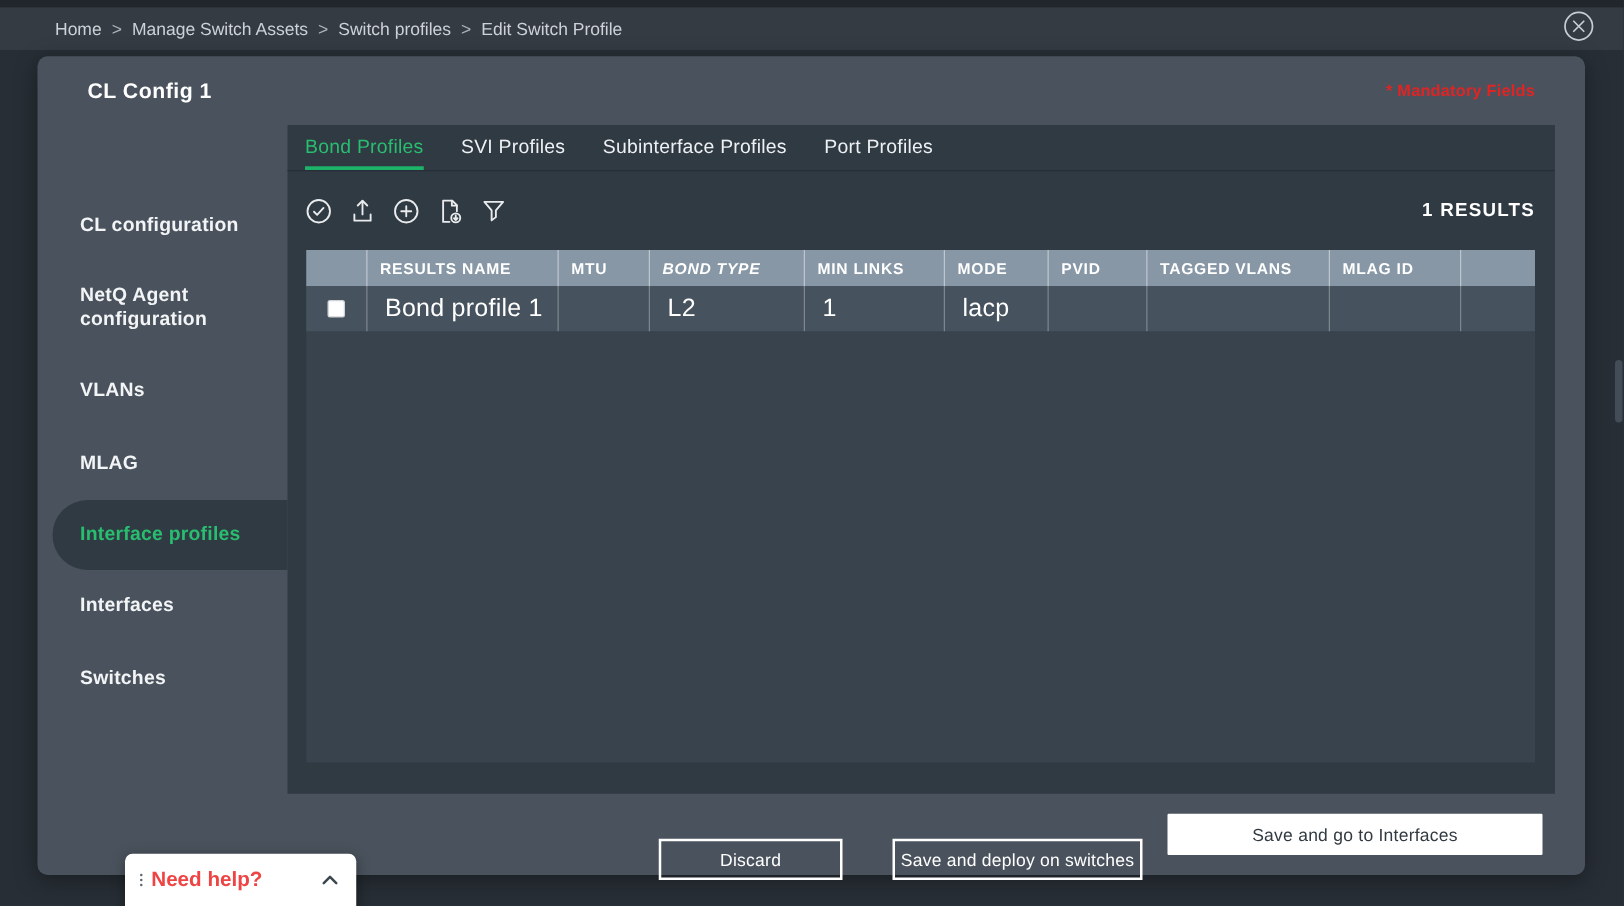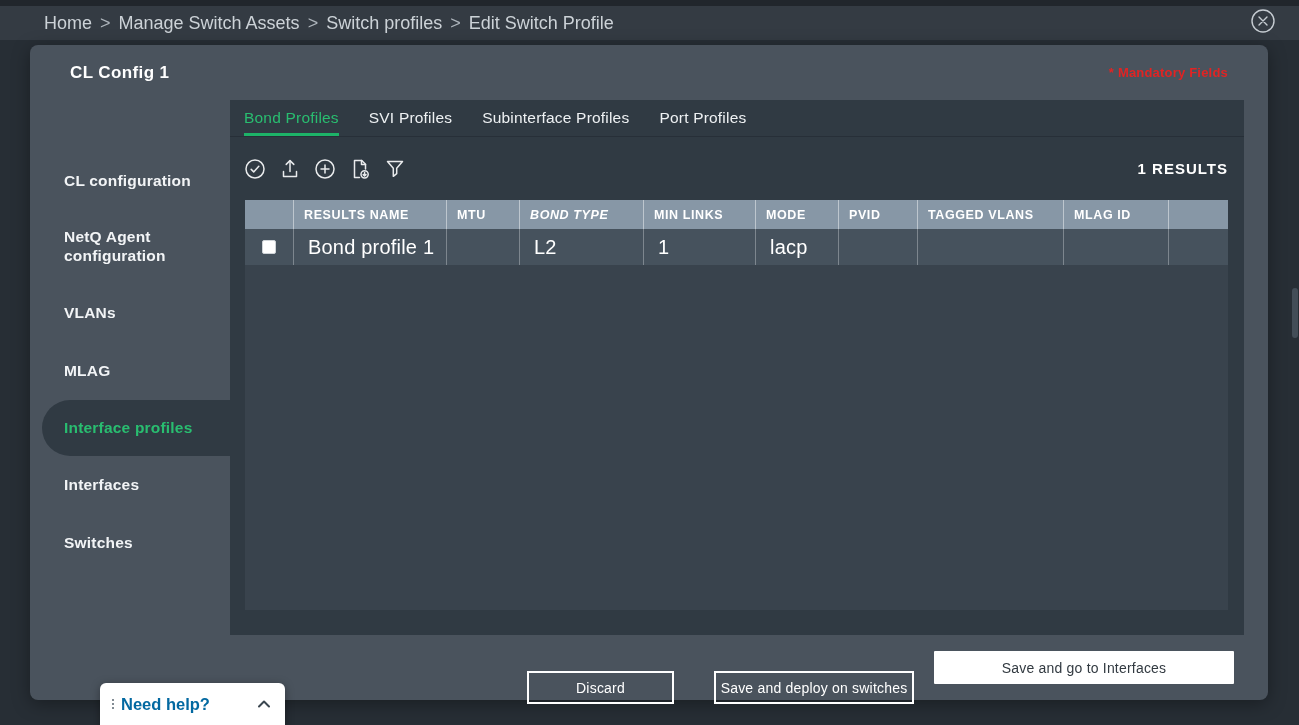--- a/index.html
+++ b/index.html
@@ -9,21 +9,21 @@
     background:#272e35;
     font-family:"Liberation Sans", sans-serif;
     -webkit-font-smoothing:antialiased;
   }
 
   
   .top-strip { position:absolute; left:0; top:0; width:1299px; height:6px; background:#21262c; }
   .breadcrumb-bar {
     position:absolute; left:0; top:6px; width:1299px; height:34px;
     background:#343b43; display:flex; align-items:center; padding-left:40px;
-    color:#ccd2d7; font-size:18px;
+    color:#ccd2d7; font-size:14px;
   }
   .breadcrumb-bar .crumb { margin:0 4px; cursor:default; }
   .breadcrumb-bar .sep { margin:0 4px; color:#aeb5bc; }
   .close-btn {
     position:absolute; left:1250px; top:8px; width:26px; height:26px;
     display:flex; align-items:center; justify-content:center; cursor:pointer;
   }
 
   
   .modal {
@@ -110,21 +110,21 @@
   .btn-deploy { width:200px; }
   .btn-solid { width:300px; background:#fff; border:none; color:#323a41; border-radius:1px; }
 
   
   .help-card {
     position:absolute; left:100px; top:683px; width:185px; height:47px;
     background:#fff; border-radius:6px 6px 0 0; border-bottom:5px solid #6cc83c;
     box-shadow:0 2px 10px rgba(0,0,0,0.35);
     display:flex; align-items:center; padding:0 14px 0 12px; cursor:pointer;
   }
-  .help-label { color:#0369a1; font-size:16.5px; font-weight:600; margin-left:7px; }
+  .help-label { color:#ef4444; font-size:16.5px; font-weight:600; margin-left:7px; }
   .kebab-icon { display:flex; flex-direction:column; gap:2px; }
   .kebab-icon i { width:2px; height:2px; background:#5a6670; border-radius:50%; display:block; }
   .help-chevron { margin-left:auto; display:flex; }
 
   .scroll-thumb {
     position:absolute; left:1292px; top:288px; width:6px; height:50px;
     background:#434d57; border-radius:3px; cursor:pointer;
   }
 </style>
 </head>

